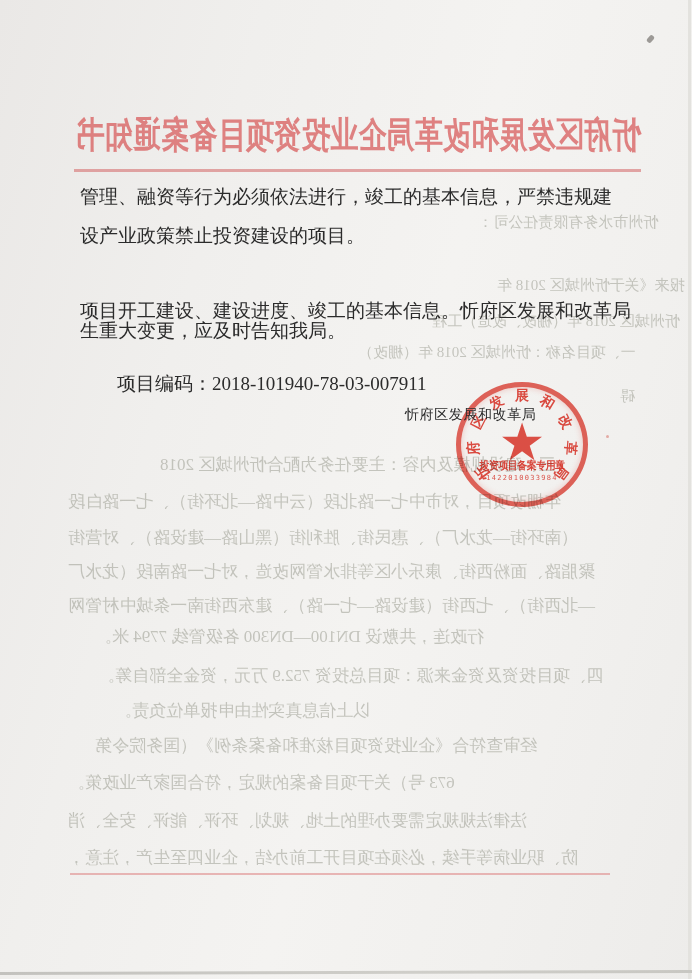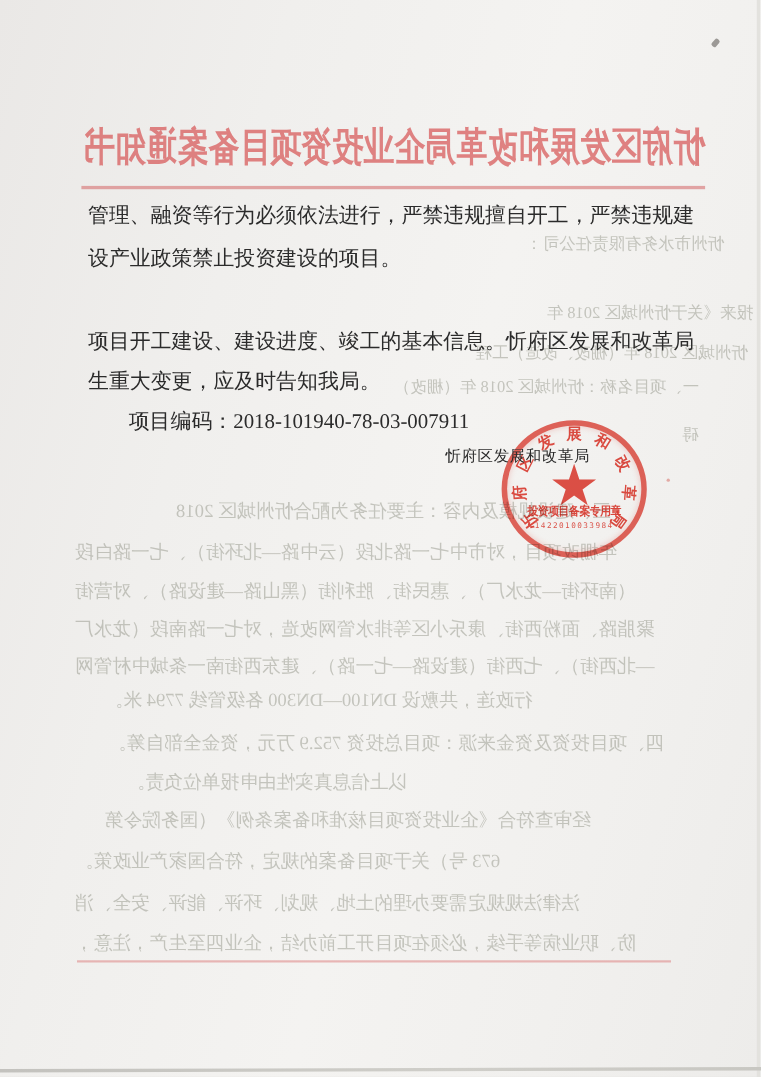--- a/index.html
+++ b/index.html
@@ -19,21 +19,21 @@
   .red-rule-top{position:absolute;left:74px;top:169px;width:567px;height:3px;
     background:rgba(213,112,112,.6);filter:blur(.3px);}
   .red-rule-bottom{position:absolute;left:70px;top:873px;width:540px;height:2px;
     background:rgba(219,120,120,.5);filter:blur(.3px);}
   
   .bline{position:absolute;font-size:19px;color:#2b2b2b;white-space:nowrap;line-height:1.15;z-index:3;}
   .bl0{left:80px;top:186px;}
   .bl1{left:80px;top:225px;}
   .bl2{left:119px;top:263px;letter-spacing:.6px;}
   .bl3{left:80px;top:300px;}
-  .bl4{left:80px;top:337px;}
+  .bl4{left:80px;top:320px;}
   .bl5{left:117px;top:373px;}
   .sig-agency{position:absolute;left:405px;top:406px;font-size:14px;letter-spacing:.6px;
     color:#2b2b2b;white-space:nowrap;z-index:3;}
   .sig-date{position:absolute;left:423px;top:445px;font-size:19px;color:#2b2b2b;
     white-space:nowrap;z-index:3;}
   
   .stamp{position:absolute;left:456px;top:382px;width:132px;height:125px;z-index:2;
     mix-blend-mode:multiply;}
   .stamp-ring{position:absolute;left:0;top:0;right:0;bottom:0;
     border:5px solid rgba(226,59,48,.78);border-radius:50%;
@@ -79,21 +79,21 @@
     border-radius:50%;opacity:.7;}
 </style>
 </head>
 <body>
 
 <div class="page">
 
   <div class="red-title">忻府区发展和改革局企业投资项目备案通知书</div>
   <div class="red-rule-top"></div>
 
-  <div class="bline bl0">管理、融资等行为必须依法进行，严禁违规擅自开工，严禁违规建</div>
+  <div class="bline bl0">管理、融资等行为必须依法进行，竣工的基本信息，严禁违规建</div>
   <div class="bline bl1">设产业政策禁止投资建设的项目。</div>
   <div class="bline bl3">项目开工建设、建设进度、竣工的基本信息。忻府区发展和改革局</div>
   <div class="bline bl4">生重大变更，应及时告知我局。</div>
   <div class="bline bl5">项目编码：2018-101940-78-03-007911</div>
 
   <div class="sig-agency">忻府区发展和改革局</div>
 
   <div class="stamp">
     <div class="stamp-ring"></div>
     <div class="stamp-arc" id="stamp-arc">

